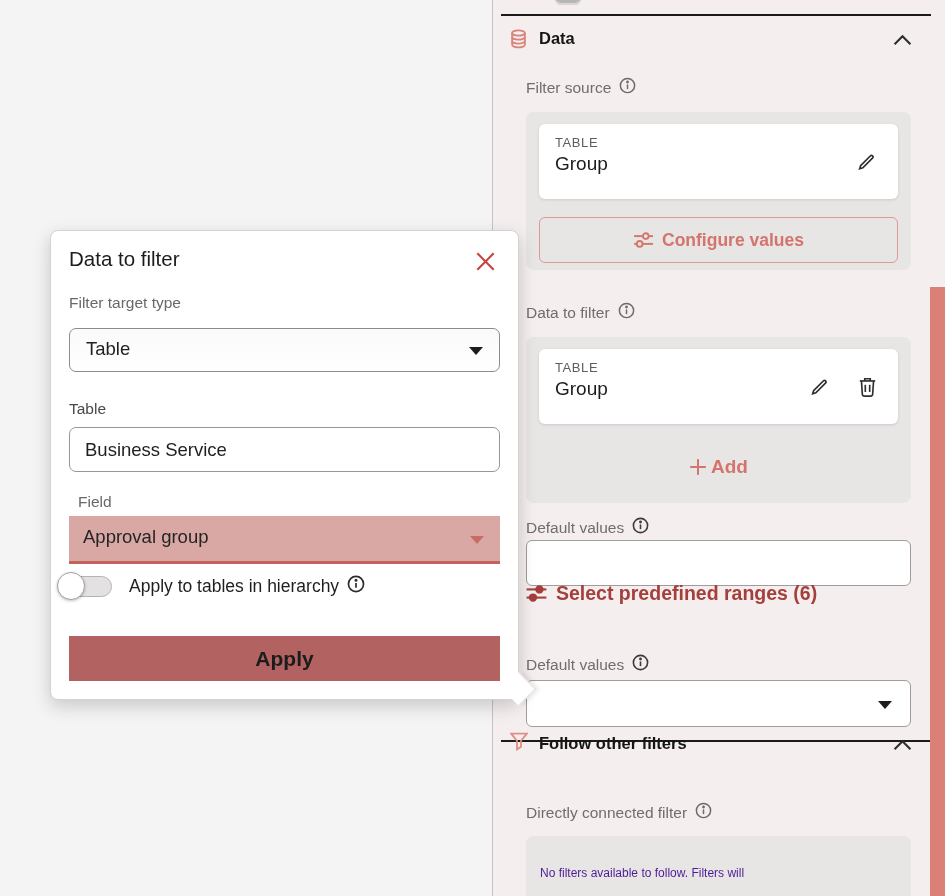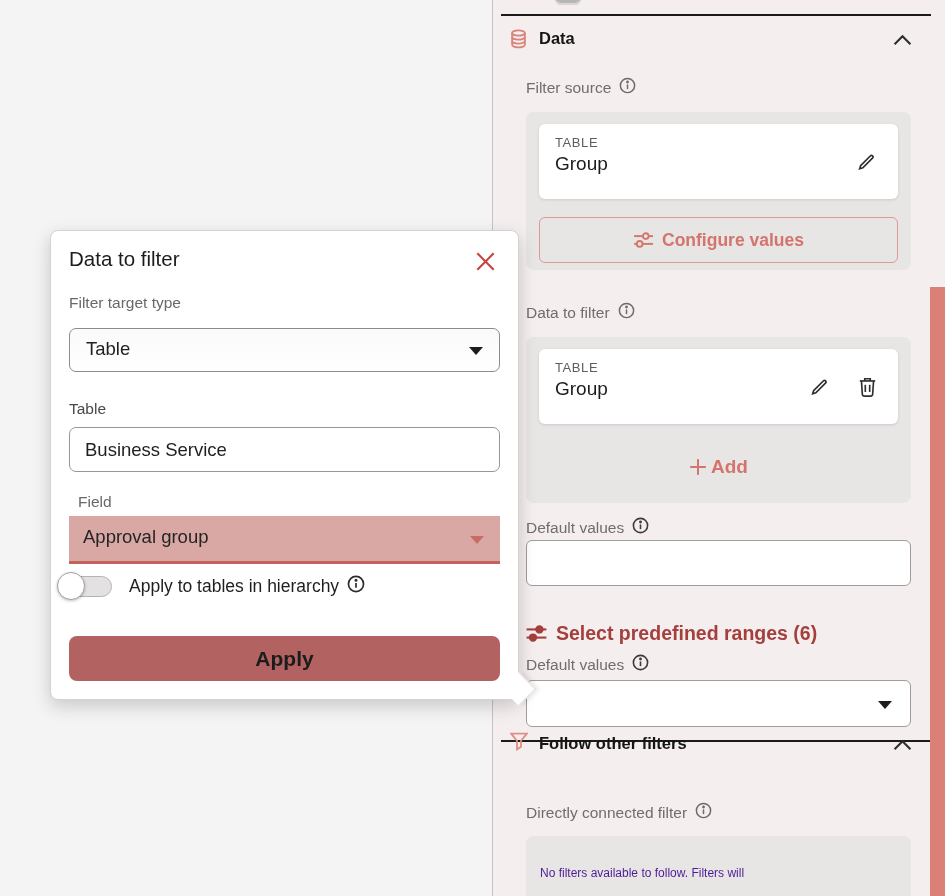--- a/index.html
+++ b/index.html
@@ -46,21 +46,21 @@
 
   .text-input { position:absolute; left:33px; width:385px; height:46px; background:#fff;
                 border:1px solid #a09c9c; border-radius:6px; font-size:18px; padding:0 14px;
                 font-family:"Liberation Sans", sans-serif; color:#1c1c1c; }
   .dropdown { position:absolute; left:33px; width:385px; height:47px; background:#fff;
               border:1px solid #a09c9c; border-radius:6px; cursor:pointer; }
   .caret { position:absolute; right:18px; top:50%; margin-top:-3px; width:0; height:0;
            border-left:7px solid transparent; border-right:7px solid transparent;
            border-top:8px solid #1c1c1c; }
 
-  .link-btn { position:absolute; left:33px; top:622px; background:none; border:none; cursor:pointer;
+  .link-btn { position:absolute; left:33px; top:582px; background:none; border:none; cursor:pointer;
               display:flex; align-items:center; gap:9px; color:#a43f3c; font-size:19.5px; font-weight:700;
               font-family:"Liberation Sans", sans-serif; }
 
   .empty-box { position:absolute; left:33px; top:836px; width:385px; height:130px;
                background:#e8e5e5; border-radius:8px; padding:30px 14px 0 14px; }
   .empty-box .msg { font-size:12px; color:#4c1d95; }
 
   .red-bar { position:absolute; right:0; top:287px; width:15px; height:609px; background:#db8077; }
 
   
@@ -89,21 +89,21 @@
   .toggle-row { position:absolute; left:6px; top:338px; height:34px; display:flex; align-items:center; }
   .toggle { position:relative; width:62px; height:34px; cursor:pointer; }
   .toggle .track { position:absolute; left:8px; top:7px; width:47px; height:21px; background:#e3e1e1;
                    border:1px solid #b5b2b2; border-radius:12px; }
   .toggle .knob { position:absolute; left:0; top:3px; width:28px; height:28px; background:#fff;
                   border:1px solid #a5a1a1; border-radius:50%; box-shadow:0 1px 3px rgba(0,0,0,.25); }
   .toggle-label { margin-left:10px; font-size:17.5px; color:#1f1f1f; display:flex; align-items:center; gap:8px; }
   .toggle-label .info { color:#2e2b2b; }
 
   .apply-btn { position:absolute; left:18px; top:405px; width:431px; height:45px; background:#b26260;
-               border:none; border-radius:8px; font-size:21px; font-weight:600; color:#1c1c1c;
+               border:none; border-radius:0; font-size:21px; font-weight:600; color:#1c1c1c;
                cursor:pointer; font-family:"Liberation Sans", sans-serif; }
 </style>
 </head>
 <body>
 
 <div class="panel">
 
   <div class="top-remnant"></div>
   <div class="divider d1"></div>
 

